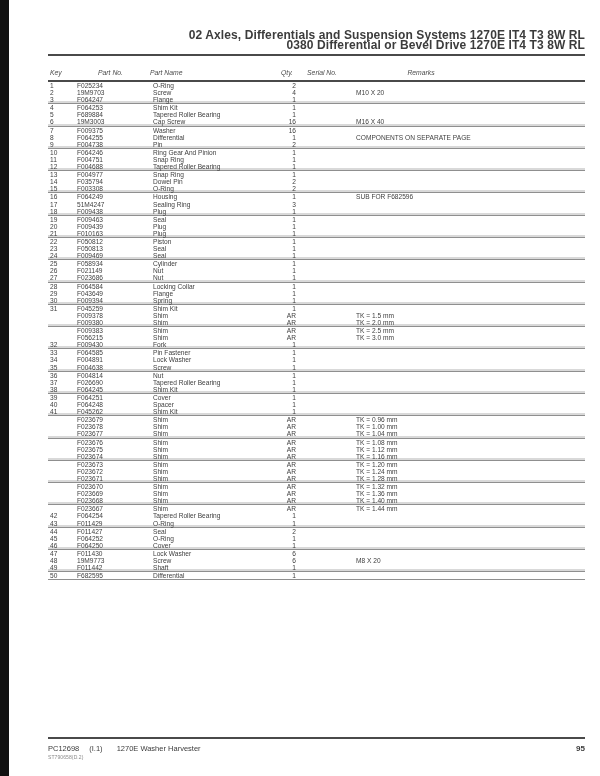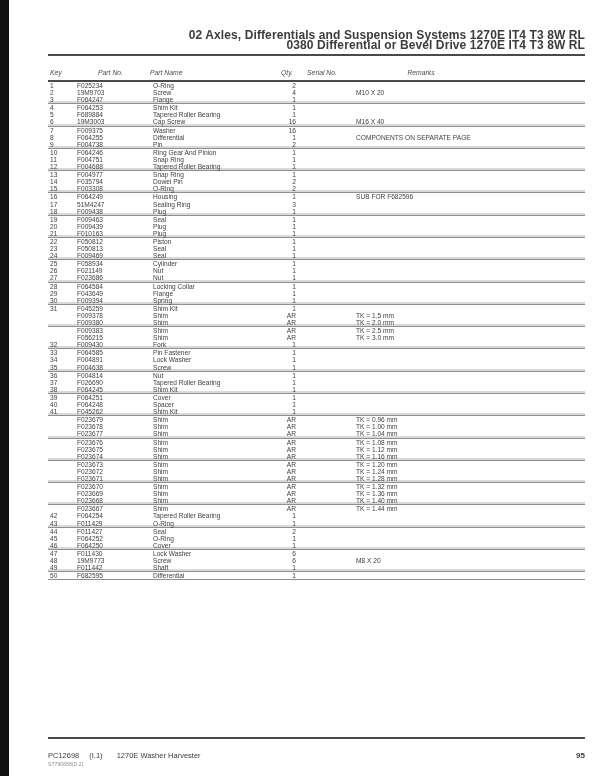--- a/index.html
+++ b/index.html
@@ -21,21 +21,21 @@
   .c-serial{width:58px;text-align:center;}
   .c-remarks{flex:1;padding-left:2px;}
   .thead .c-part{text-align:center;padding-left:0;}
   .thead .c-remarks{flex:none;width:140px;text-align:center;padding-left:0;}
   .tbody{border-bottom:1px solid #8f8f8f;}
   .row{display:flex;height:7.1px;line-height:7.1px;font-size:6.6px;color:#3e3e3e;
     white-space:nowrap;overflow:visible;}
   .row.group-start{border-top:1px solid #8f8f8f;box-shadow:0 -2px 0 0 #d9d9d9;}
   .footer{position:absolute;left:48px;top:737px;width:537px;}
   .footer-rule{height:2px;background:#4a4a4a;}
-  .footer-line{display:flex;align-items:baseline;margin-top:12px;font-size:7.5px;color:#3c3c3c;}
+  .footer-line{display:flex;align-items:baseline;margin-top:5px;font-size:7.5px;color:#3c3c3c;}
   .f-rev{margin-left:10px;}
   .f-model{margin-left:14px;}
   .f-spacer{flex:1;}
   .f-page{font-weight:bold;font-size:8px;}
   .stamp{font-size:5px;color:#8a8a8a;margin-top:1px;letter-spacing:.1px;}
 </style>
 </head>
 <body>
 
 <div class="page">

